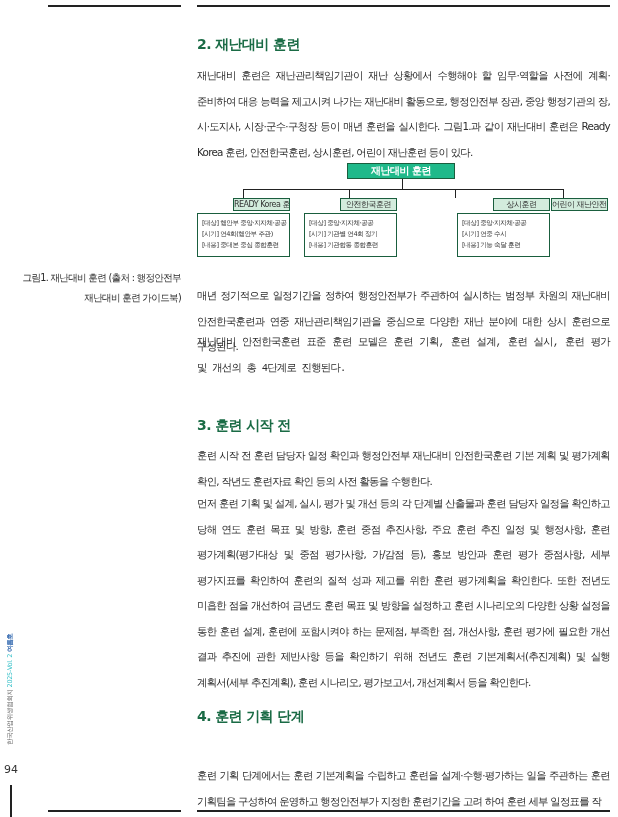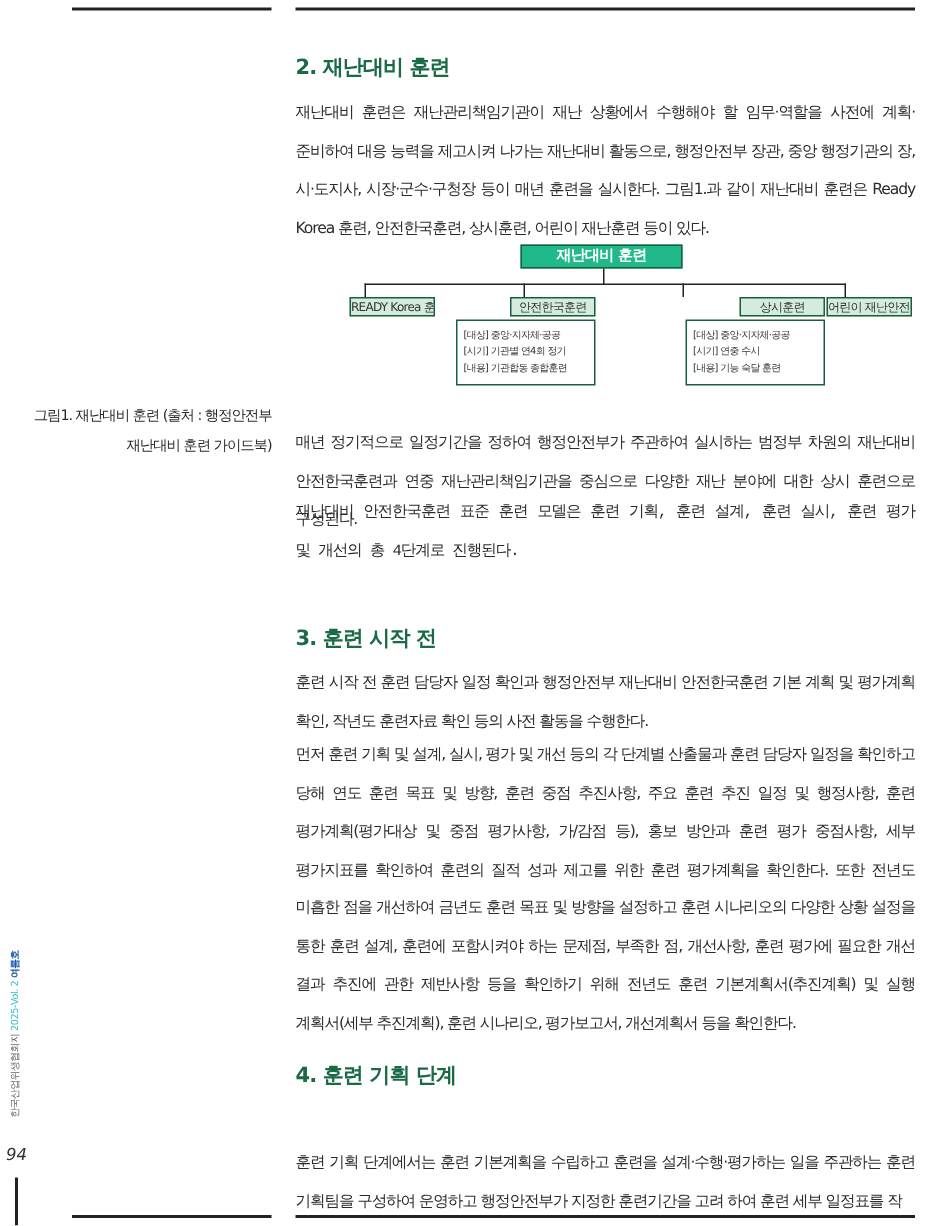--- a/index.html
+++ b/index.html
@@ -51,21 +51,21 @@
 
   .side-journal {
     position: absolute; left: 4px; top: 650px; width: 100px; height: 12px;
     transform-origin: left top; transform: rotate(-90deg) translate(-95px, 0);
     font-size: 6.5px; line-height: 12px; white-space: nowrap; letter-spacing: -0.3px;
   }
   .side-journal .j1 { color: #666; }
   .side-journal .j2 { color: #36c0c8; }
   .side-journal .j3 { color: #1f5aa8; font-weight: bold; }
   .page-num {
-    position: absolute; left: 4px; top: 763px; font-size: 11px; color: #333; font-style: italic;
+    position: absolute; left: 4px; top: 763px; font-size: 11px; color: #333;
   }
 </style>
 </head>
 <body>
 
 <div class="rule" style="left:48px; top:5px; width:133px;"></div>
 <div class="rule" style="left:197px; top:5px; width:413px;"></div>
 <div class="rule" style="left:48px; top:810px; width:133px;"></div>
 <div class="rule" style="left:197px; top:810px; width:413px;"></div>
 <div class="vrule" style="left:10px; top:785px; height:32px;"></div>
@@ -84,20 +84,25 @@
   <div class="dg-top">재난대비 훈련</div>
   <div class="conn" style="left:402px; top:179px; width:1.2px; height:11px;"></div>
   <div class="conn" style="left:243px; top:189px; width:321px; height:1.2px;"></div>
   <div class="conn" style="left:243px; top:189px; width:1.2px; height:9px;"></div>
   <div class="conn" style="left:349px; top:189px; width:1.2px; height:9px;"></div>
   <div class="conn" style="left:455px; top:189px; width:1.2px; height:9px;"></div>
   <div class="conn" style="left:563px; top:189px; width:1.2px; height:9px;"></div>
 
   <div class="dg-col" style="left:197px;">
     <div class="dg-head">READY Korea 훈련</div>
+    <div class="dg-body">
+      <div>[대상] 행안부 중앙·지자체·공공</div>
+      <div>[시기] 연4회(행안부 주관)</div>
+      <div>[내용] 중대본 중심 종합훈련</div>
+    </div>
   </div>
   <div class="dg-col" style="left:304px;">
     <div class="dg-head">안전한국훈련</div>
     <div class="dg-body">
       <div>[대상] 중앙·지자체·공공</div>
       <div>[시기] 기관별 연4회 정기</div>
       <div>[내용] 기관합동 종합훈련</div>
     </div>
   </div>
   <div class="dg-col" style="left:410px;padding-left:47px;">

